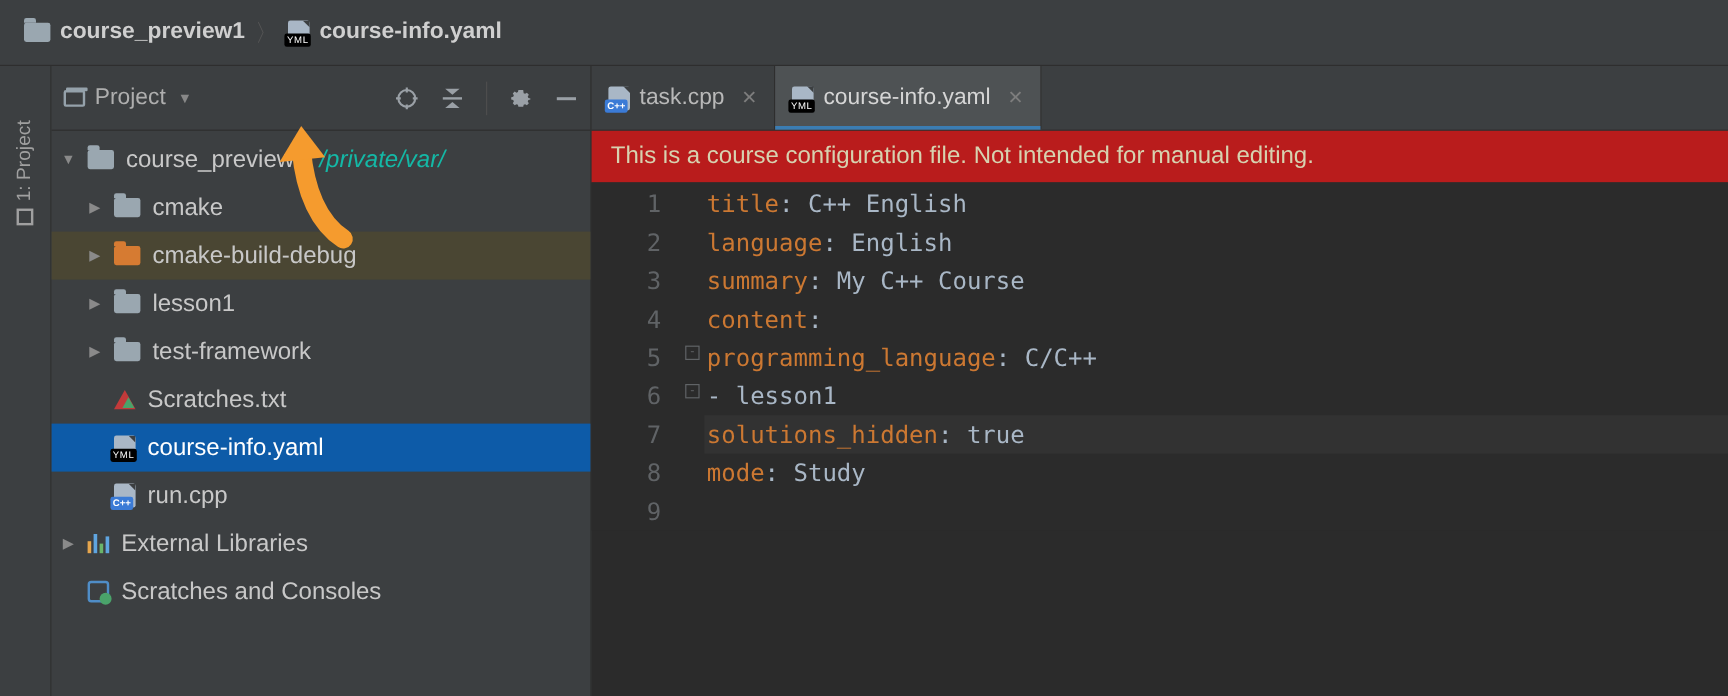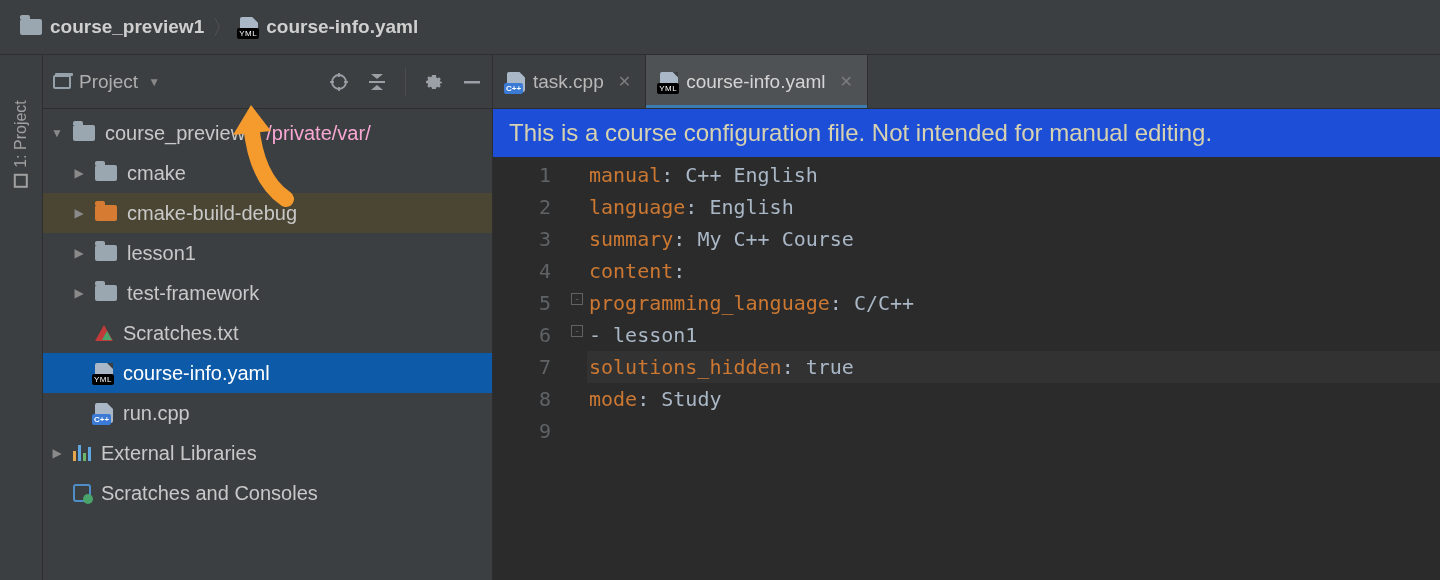--- a/index.html
+++ b/index.html
@@ -59,21 +59,21 @@
   .head-right { margin-left:auto; display:flex; align-items:center; gap:18px; }
   .vline { width:1px; height:28px; background:#4d4d4d; }
   .ico { width:20px; height:20px; display:flex; align-items:center; justify-content:center; color:#9aa0a6; cursor:pointer; }
 
   .tree { padding:4px 0 0 0; }
   .row { display:flex; align-items:center; height:40px; padding-left:8px; gap:10px; color:#c8c8c8; font-size:20px; white-space:nowrap; overflow:hidden; }
   .row.d1 { padding-left:8px; }
   .row.d2 { padding-left:30px; }
   .row .arrow { width:12px; color:#8a8a8a; font-size:12px; display:inline-block; text-align:center; }
   .row .sp { width:12px; display:inline-block; }
-  .row .muted { color:#f9a8d4; }
+  .row .muted { color:#14b8a6;font-style:italic; }
   .row.sel-blue { background:#0d5ba8; color:#fff; }
   .row.sel-olive { background:#4a4633; }
 
   .libs-ico { display:inline-flex; gap:2px; align-items:flex-end; }
   .libs-ico span { width:3px; display:inline-block; }
   .libs-ico .b1 { height:10px; background:#e6a64d; }
   .libs-ico .b2 { height:16px; background:#5fa5e0; }
   .libs-ico .b3 { height:8px; background:#6ab56a; }
   .libs-ico .b4 { height:14px; background:#5fa5e0; }
 
@@ -87,21 +87,21 @@
   .callout-arrow { position:absolute; top:44px; left:178px; pointer-events:none; z-index:10; }
 
   
   .editor-area { flex:1; display:flex; flex-direction:column; background:#2b2b2b; }
   .tabs { height:54px; display:flex; align-items:stretch; background:#3c3f41; border-bottom:1px solid #2e2e2e; }
   .tab { display:flex; align-items:center; gap:8px; padding:0 14px; color:#b8b8b8; cursor:pointer; border-right:1px solid #2e2e2e; font-size:19px; }
   .tab.active { background:#4e5254; color:#d5d5d5; position:relative; }
   .tab.active::after { content:""; position:absolute; left:0; right:0; bottom:0; height:3px; background:#3b7db3; }
   .tab .close { color:#7d7d7d; font-size:16px; margin-left:6px; }
 
-  .banner { background:#1d4ed8; color:#d7d2b0; padding:10px 16px; font-size:24px; }
+  .banner { background:#b91c1c; color:#d7d2b0; padding:10px 16px; font-size:20px; }
 
   .code { display:flex; background:#2b2b2b; font-family: "Menlo","Consolas",monospace; font-size:20px; line-height:32px; padding-top:2px; }
   .gutter { width:78px; text-align:right; color:#606366; padding-right:20px; }
   .gutter div { height:32px; }
   .fold-col { width:16px; position:relative; }
   .fold-mark { position:absolute; left:0; width:12px; height:12px; border:1px solid #606366; color:#606366; font-size:10px; line-height:10px; text-align:center; }
   .src { flex:1; color:#a9b7c6; }
   .src .ln { height:32px; white-space:pre; padding-left:2px; }
   .src .ln.cur { background:#323232; }
   .k { color:#cc7832; }
@@ -277,21 +277,21 @@
         <div>6</div>
         <div>7</div>
         <div>8</div>
         <div>9</div>
       </div>
       <div class="fold-col">
         <div class="fold-mark" style="top:134px">-</div>
         <div class="fold-mark" style="top:166px">-</div>
       </div>
       <div class="src">
-        <div class="ln"><span class="k">manual</span><span class="v">: C++ English</span></div>
+        <div class="ln"><span class="k">title</span><span class="v">: C++ English</span></div>
         <div class="ln"><span class="k">language</span><span class="v">: English</span></div>
         <div class="ln"><span class="k">summary</span><span class="v">: My C++ Course</span></div>
         <div class="ln"><span class="k">content</span><span class="v">:</span></div>
         <div class="ln"><span class="k">programming_language</span><span class="v">: C/C++</span></div>
         <div class="ln"><span class="v">- lesson1</span></div>
         <div class="ln cur"><span class="k">solutions_hidden</span><span class="v">: true</span></div>
         <div class="ln"><span class="k">mode</span><span class="v">: Study</span></div>
         <div class="ln"></div>
       </div>
     </div>

